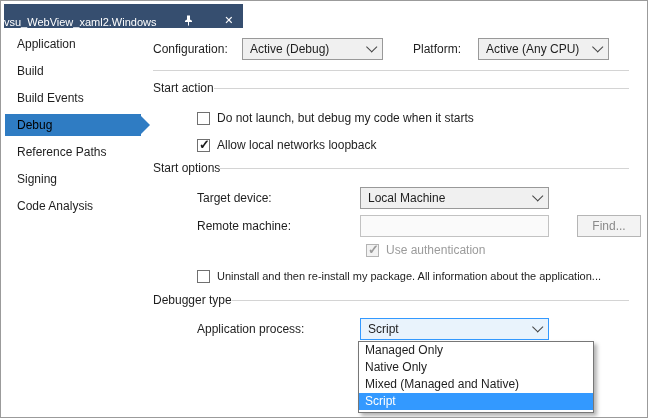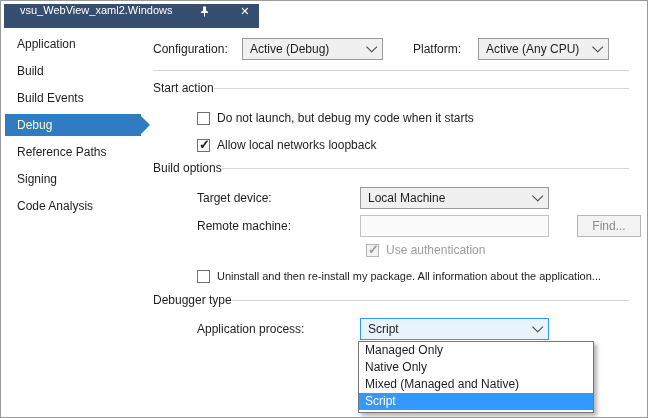--- a/index.html
+++ b/index.html
@@ -4,33 +4,33 @@
 <style>
   html,body { margin:0; padding:0; background:#ffffff; }
   .window {
     position:relative; width:648px; height:418px; box-sizing:border-box;
     border:1px solid #9B9B9B; background:#ffffff; overflow:hidden;
     font-family:"Liberation Sans", sans-serif; font-size:12px; color:#1E1E1E;
   }
   
   .doc-tab {
     position:absolute; left:3px; top:3px; height:24px; background:#364E6F; color:#fff;
-    display:flex; align-items:flex-start; padding:0 7px 0 16px; gap:25px; font-size:11px;
+    display:flex; align-items:flex-end; padding:0 7px 0 0; gap:25px; font-size:11px;
   }
   .tab-title { white-space:nowrap; }
   .tab-btn { width:15px; height:15px; display:flex; align-items:center; justify-content:center; cursor:pointer; }
   .tab-btn svg { display:block; }
   .tab-close { font-size:11px; line-height:11px; color:#fff; }
   
   .sidebar { position:absolute; left:0; top:27px; width:150px; }
   .side-item {
     position:relative; height:22px; line-height:22px; margin:5px 10px 0 4px;
     padding-left:12px; cursor:pointer; white-space:nowrap;
   }
-  .side-item.selected { background:#2F7CC3; color:#fef9c3; }
+  .side-item.selected { background:#2F7CC3; color:#000000; }
   .side-item.selected::after {
     content:""; position:absolute; right:-9px; top:50%; margin-top:-9px;
     border-left:9px solid #2F7CC3; border-top:9px solid transparent; border-bottom:9px solid transparent;
   }
   
   .lbl { position:absolute; white-space:nowrap; }
   .lbl.dim { color:#9B9B9B; }
   .hr { position:absolute; left:152px; width:476px; height:1px; background:#D4D4D4; }
   .section { position:absolute; left:152px; width:476px; display:flex; align-items:center; }
   .section .rule { flex:1; height:1px; background:#D4D4D4; }
@@ -122,21 +122,21 @@
     <span class="cb"></span>
     <span class="cb-label">Do not launch, but debug my code when it starts</span>
   </div>
 
   <div class="check-row" style="left:196px; top:136px;">
     <span class="cb checked"></span>
     <span class="cb-label">Allow local networks loopback</span>
   </div>
 
   <div class="section" style="top:160px;">
-    <span>Build options</span>
+    <span>Start options</span>
     <span class="rule"></span>
   </div>
 
   <span class="lbl" style="left:196px; top:190px;">Target device:</span>
   <div class="combo" style="left:359px; top:186px; width:189px;">
     <span class="txt">Local Machine</span>
     <span class="chev"></span>
   </div>
 
   <span class="lbl" style="left:196px; top:218px;">Remote machine:</span>

